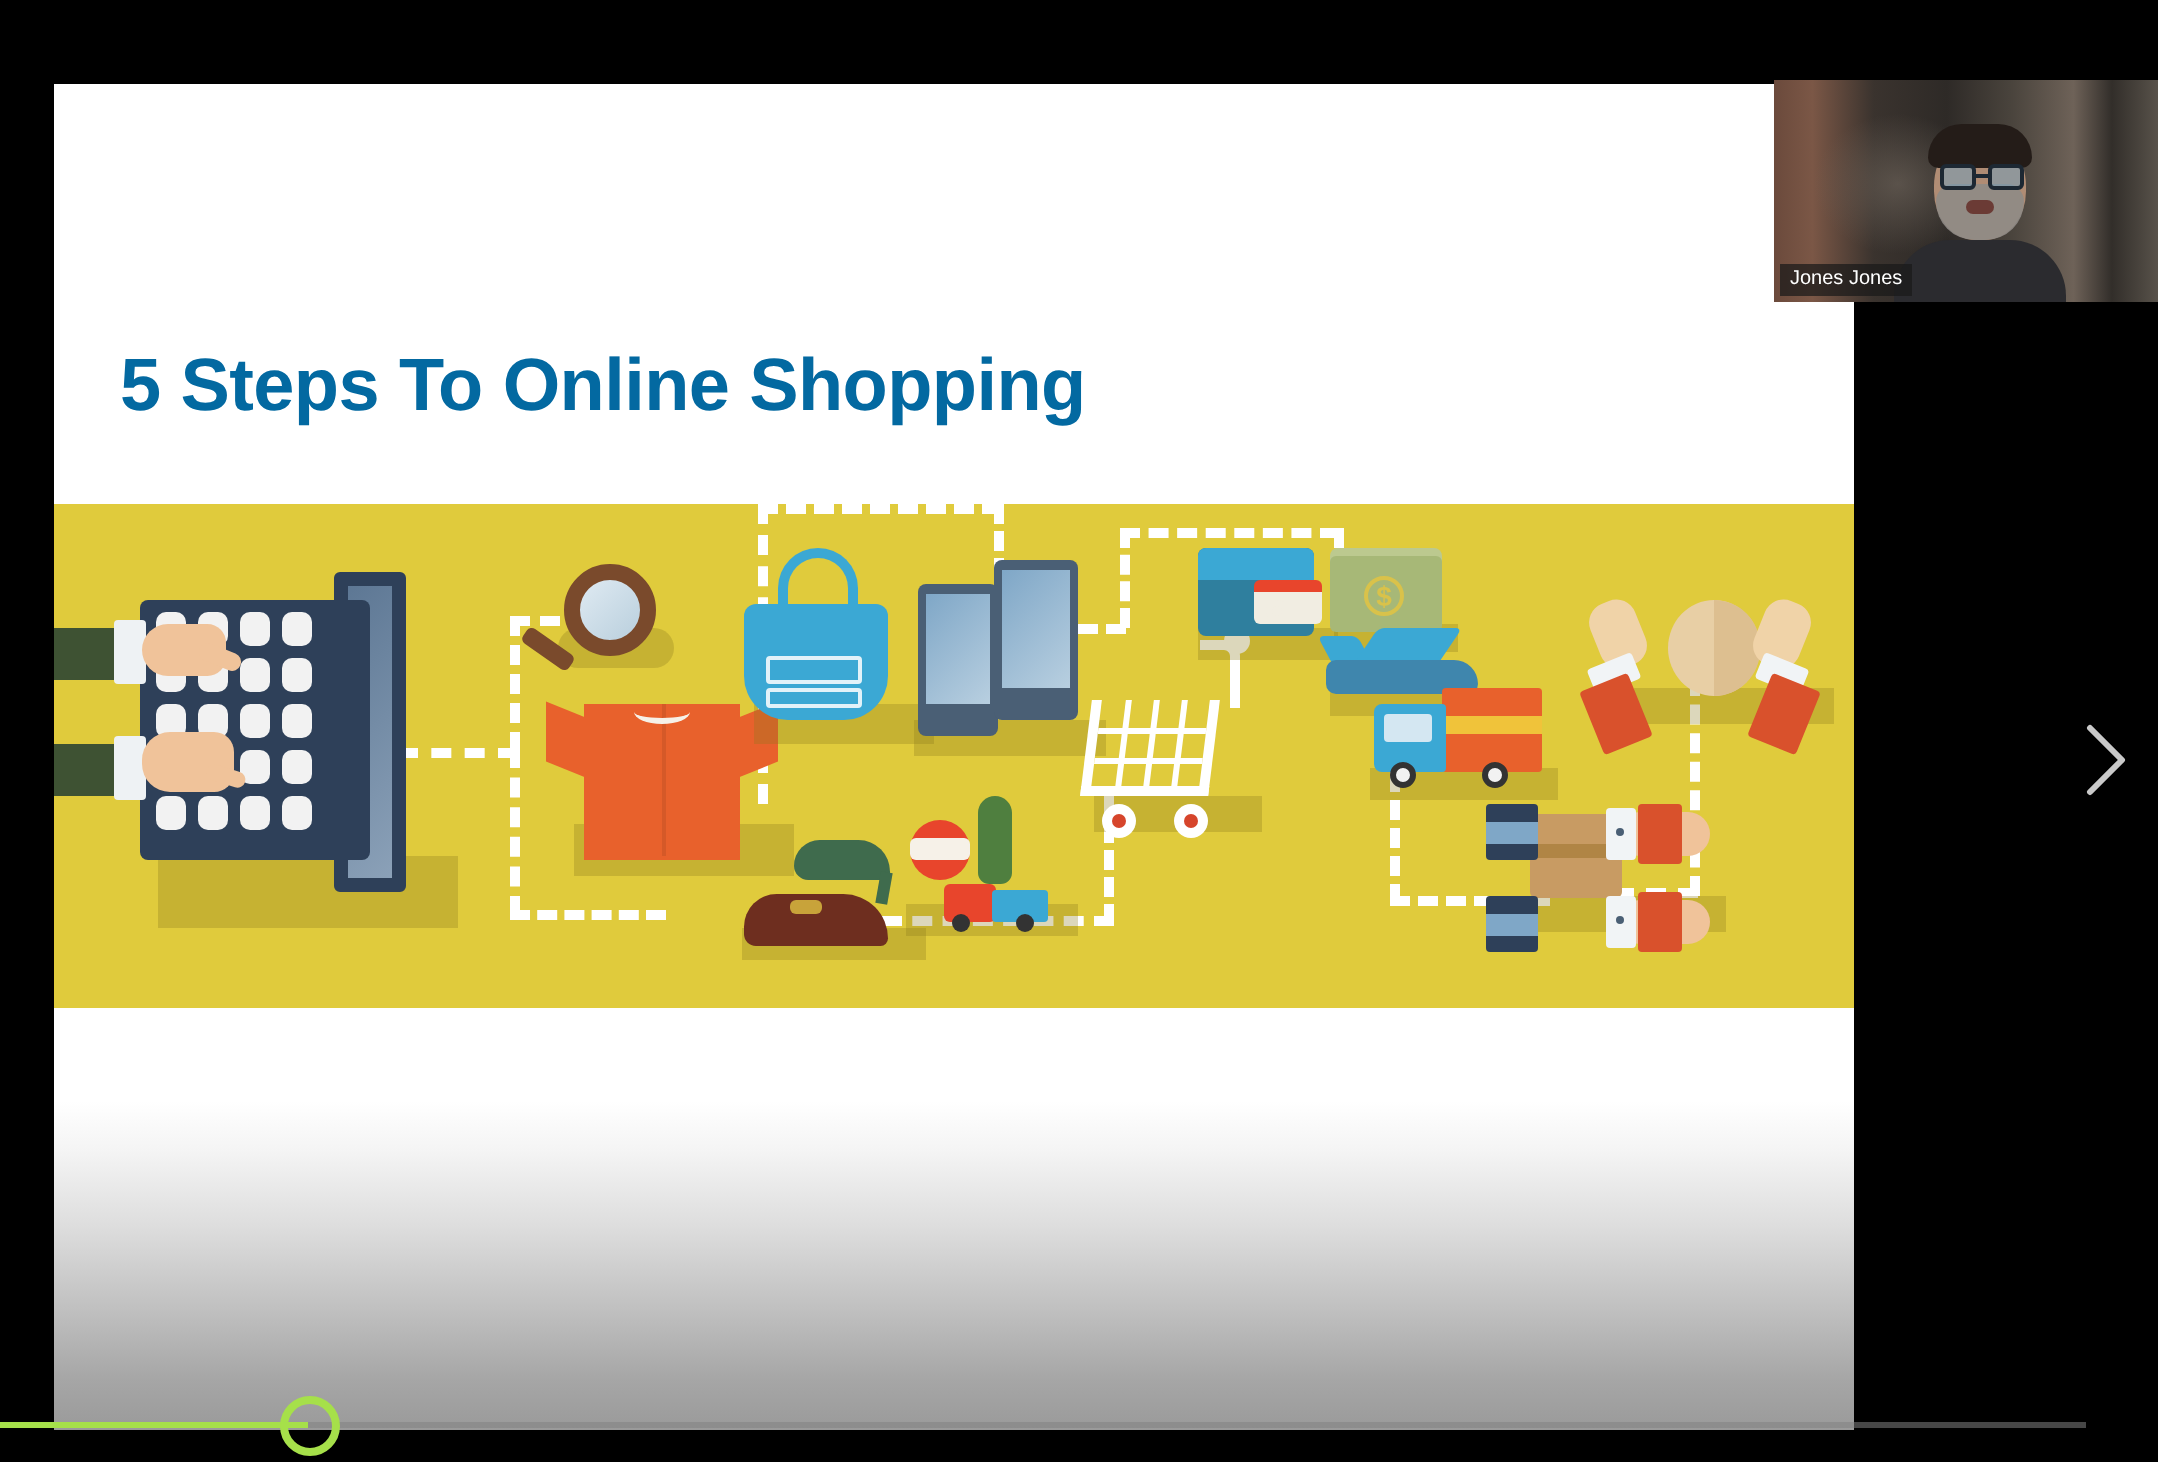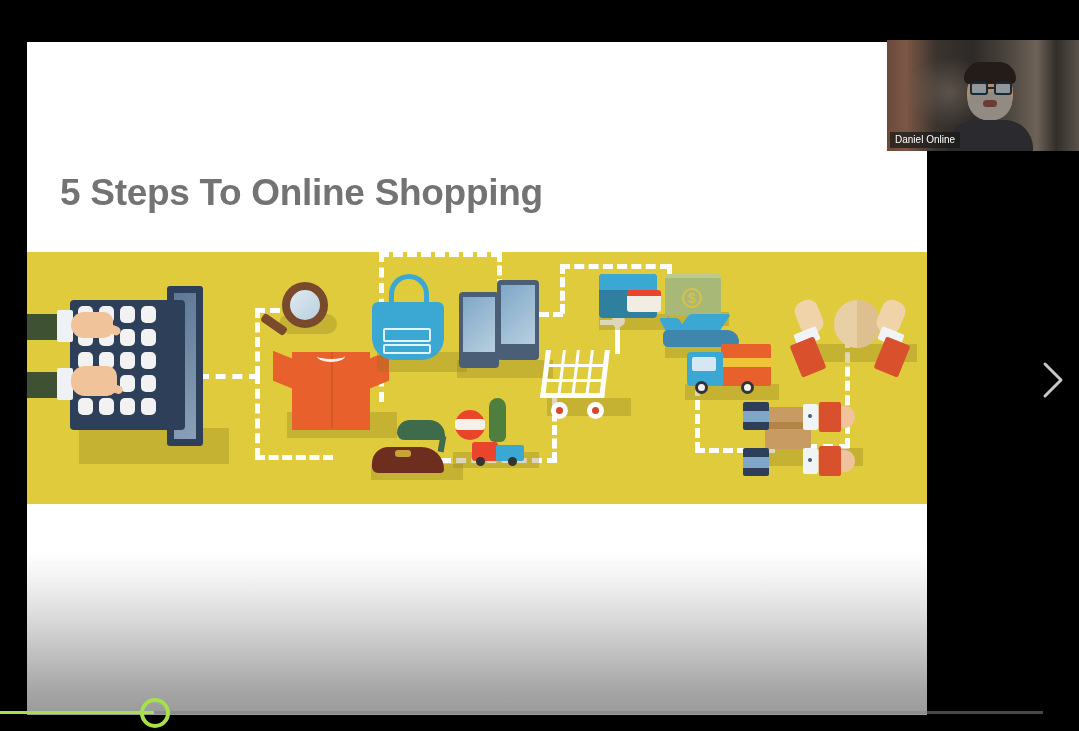--- a/index.html
+++ b/index.html
@@ -12,21 +12,21 @@
 
   
   #slide {
     position:absolute; left:27px; top:42px;
     width:900px; height:673px;
     background:#ffffff; overflow:hidden;
   }
   #slide-top { position:absolute; left:0; top:0; width:100%; height:210px; background:#fff; }
   #slide-title {
     position:absolute; left:33px; top:130px;
-    font-size:37px; font-weight:bold; color:#737373;
+    font-size:37px; font-weight:bold; color:#0369a1;
     letter-spacing:-0.3px; white-space:nowrap;
   }
   #slide-bottom {
     position:absolute; left:0; top:462px; width:100%; height:211px;
     background:linear-gradient(to bottom,#ffffff 0%,#ffffff 22%,#f4f4f4 34%,#dddddd 52%,#bfbfbf 72%,#a6a6a6 88%,#9a9a9a 100%);
   }
 
   
   #band {
     position:absolute; left:0; top:210px; width:100%; height:252px;
@@ -436,21 +436,21 @@
     <div id="wc-person">
       <div id="wc-body"></div>
       <div id="wc-head"></div>
       <div id="wc-hair"></div>
       <div id="wc-beard"></div>
       <div id="wc-mouth"></div>
       <div class="wc-lens" style="left:23px;"></div>
       <div class="wc-lens" style="left:47px;"></div>
       <div id="wc-bridge"></div>
     </div>
-    <div id="wc-name">Daniel Online</div>
+    <div id="wc-name">Jones Jones</div>
   </div>
 
   <div id="next-arrow">
     <svg width="26" height="40" viewBox="0 0 26 40">
       <polyline points="5,4 21,20 5,36" fill="none" stroke="#c9c9c9" stroke-width="3" stroke-linecap="round" stroke-linejoin="round"></polyline>
     </svg>
   </div>
 
   <div id="progress-track"></div>
   <div id="progress-fill"></div>

